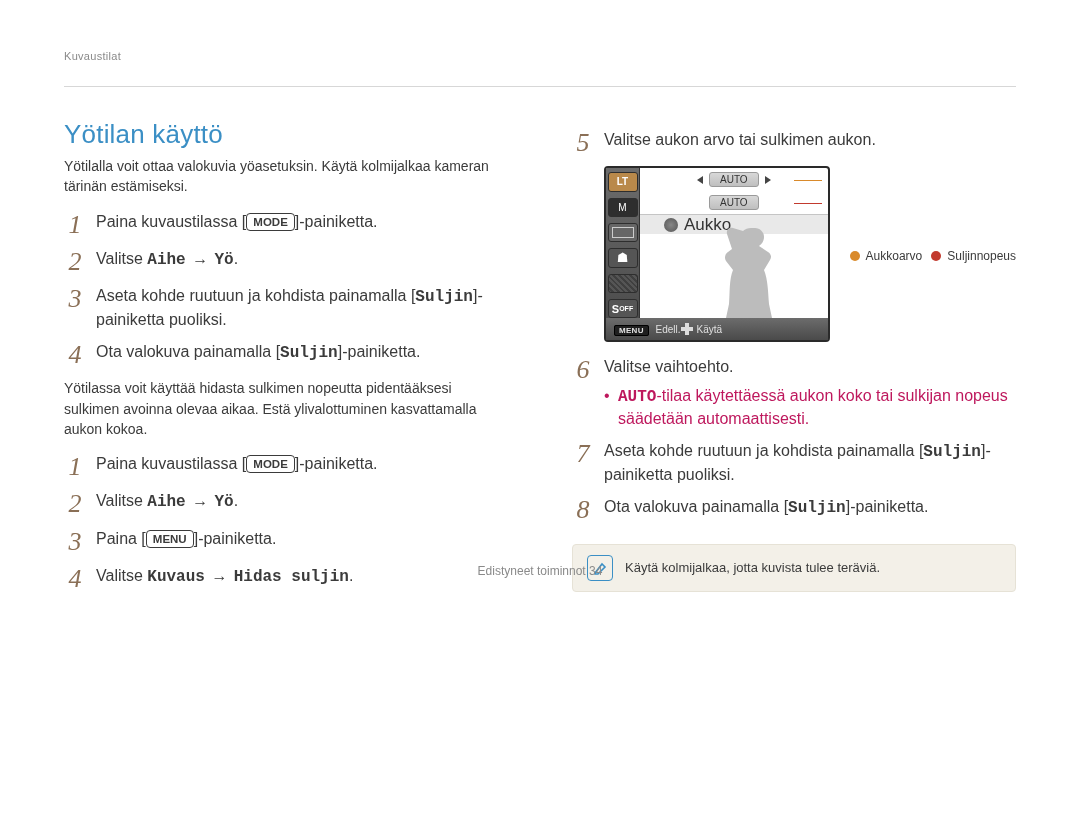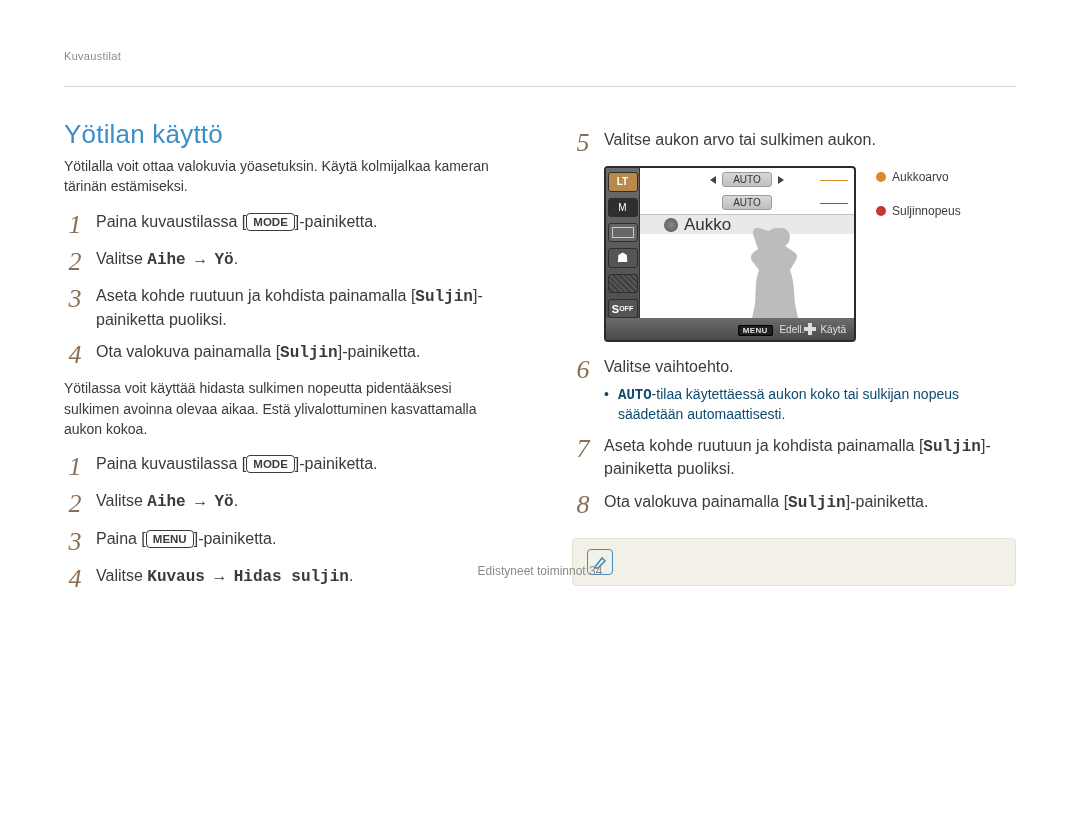--- a/index.html
+++ b/index.html
@@ -94,25 +94,25 @@
     font-size: 14px;
     line-height: 1.45;
     color: #3b3b3b;
   }
   .bullets {
     list-style: none;
     margin: 6px 0 0 0;
     padding: 0;
   }
   .bullets li {
-    font-size: 14px;
+    font-size: 16px;
     line-height: 1.4;
     padding-left: 14px;
     position: relative;
-    color: #0c4a6e;
+    color: #be185d;
   }
   .bullets li::before {
     content: "•";
     position: absolute;
     left: 0;
     top: 0;
   }
   .note-box {
     display: flex;
     align-items: center;
@@ -246,21 +246,21 @@
     position: absolute;
     left: 0; right: 0; bottom: 0;
     height: 22px;
     background: linear-gradient(#6c6c6c,#4a4a4a);
     color: #e0e0e0;
     font-size: 10px;
     display: flex;
     align-items: center;
     padding: 0 8px;
     box-sizing: border-box;
-    justify-content: flex-end;
+    justify-content: flex-start;
   }
   .menu-badge {
     background: #1f1f1f;
     border: 1px solid #000;
     border-radius: 2px;
     font-size: 8px;
     font-weight: 700;
     padding: 0 4px;
     margin-right: 4px;
     letter-spacing: 0.3px;
@@ -273,22 +273,22 @@
   }
   .dpad::before, .dpad::after {
     content: "";
     position: absolute;
     background: #ddd;
   }
   .dpad::before { left:4px; top:0; width:4px; height:12px; }
   .dpad::after  { left:0; top:4px; width:12px; height:4px; }
   .callouts {
     display: flex;
-    flex-direction: column;
-    gap: 20px;
+    flex-direction: row;
+    gap: 9px;
     margin-top: 4px;
   }
   .callout {
     display: flex;
     align-items: center;
     gap: 6px;
     font-size: 12px;
     color: #3b3b3b;
   }
   .swatch {
@@ -466,20 +466,21 @@
           </span>
         </li>
       </ol>
 
       <div class="note-box">
         <span class="note-icon">
           <svg width="14" height="14" viewBox="0 0 14 14">
               <path fill="none" stroke="#3b8fc5" stroke-width="1.6" d="M2 12 L9 3 L12 6 L5 13 L2 13 Z"></path>
             </svg>
         </span>
+        <span>Käytä kolmijalkaa, jotta kuvista tulee teräviä.</span>
       </div>
 
     </div>
   </div>
 
   <div class="page-footer">
     <span>Edistyneet toiminnot</span>&nbsp;<span>34</span>
   </div>
 </div>
 

